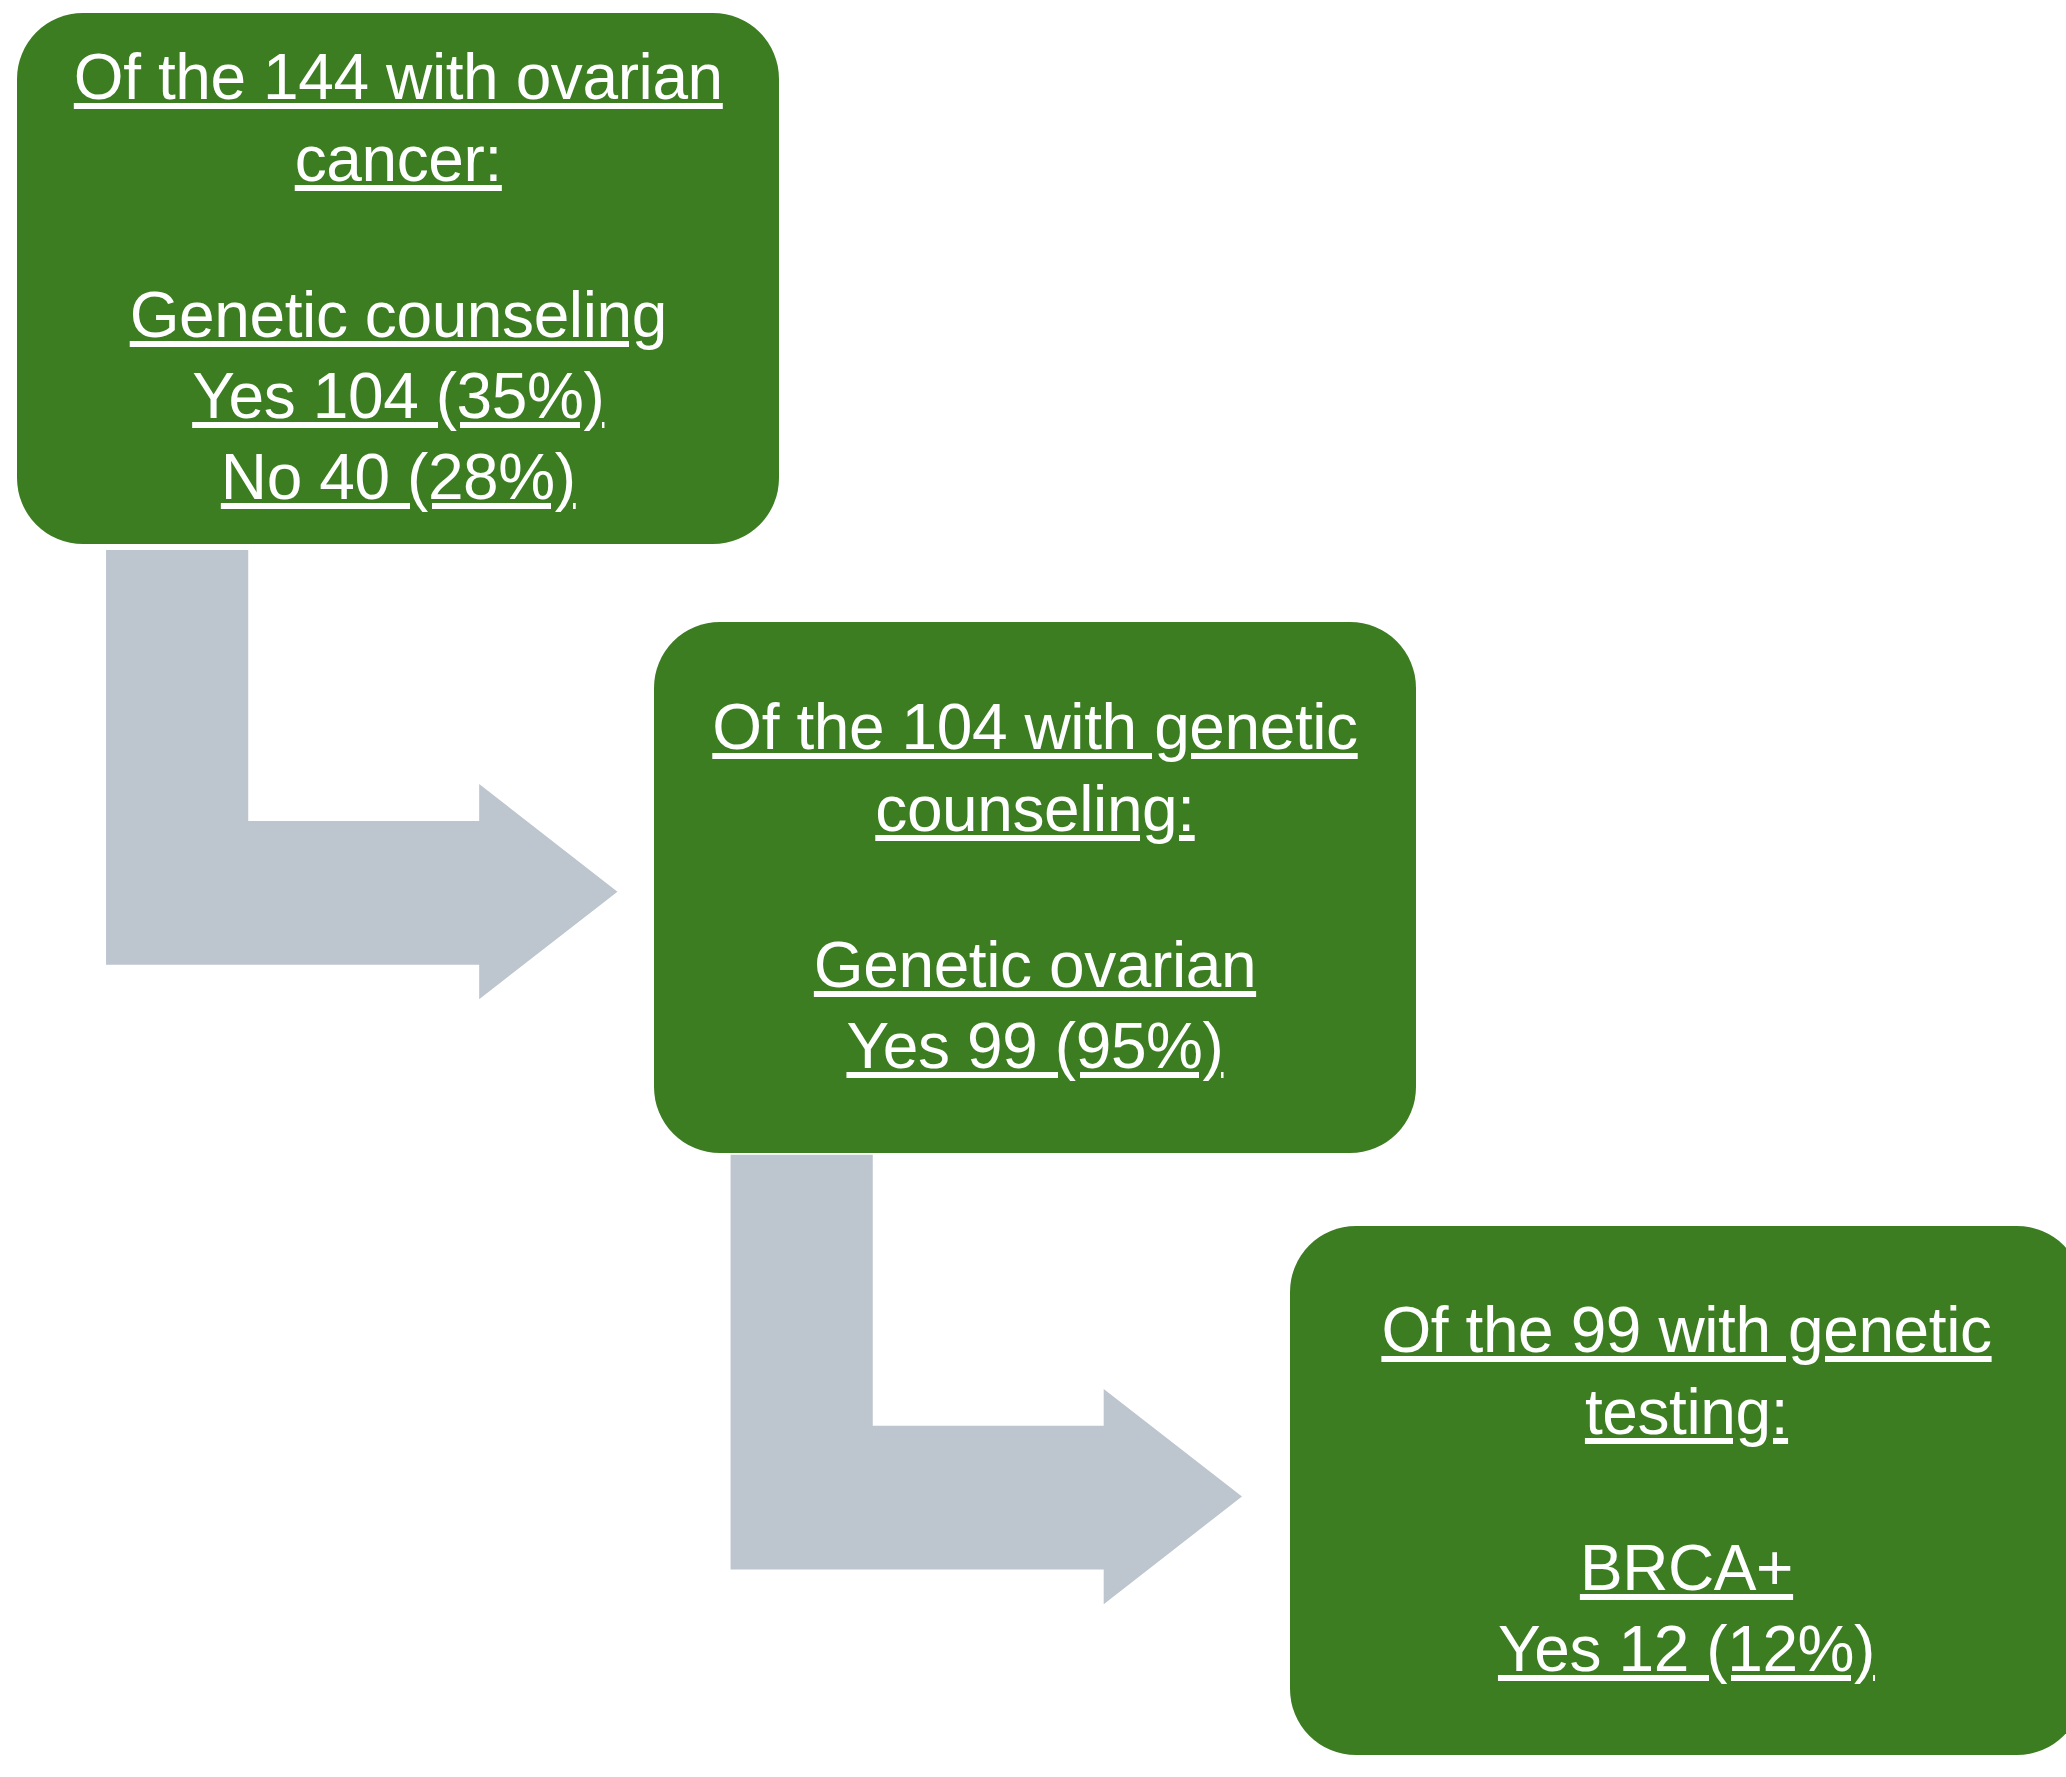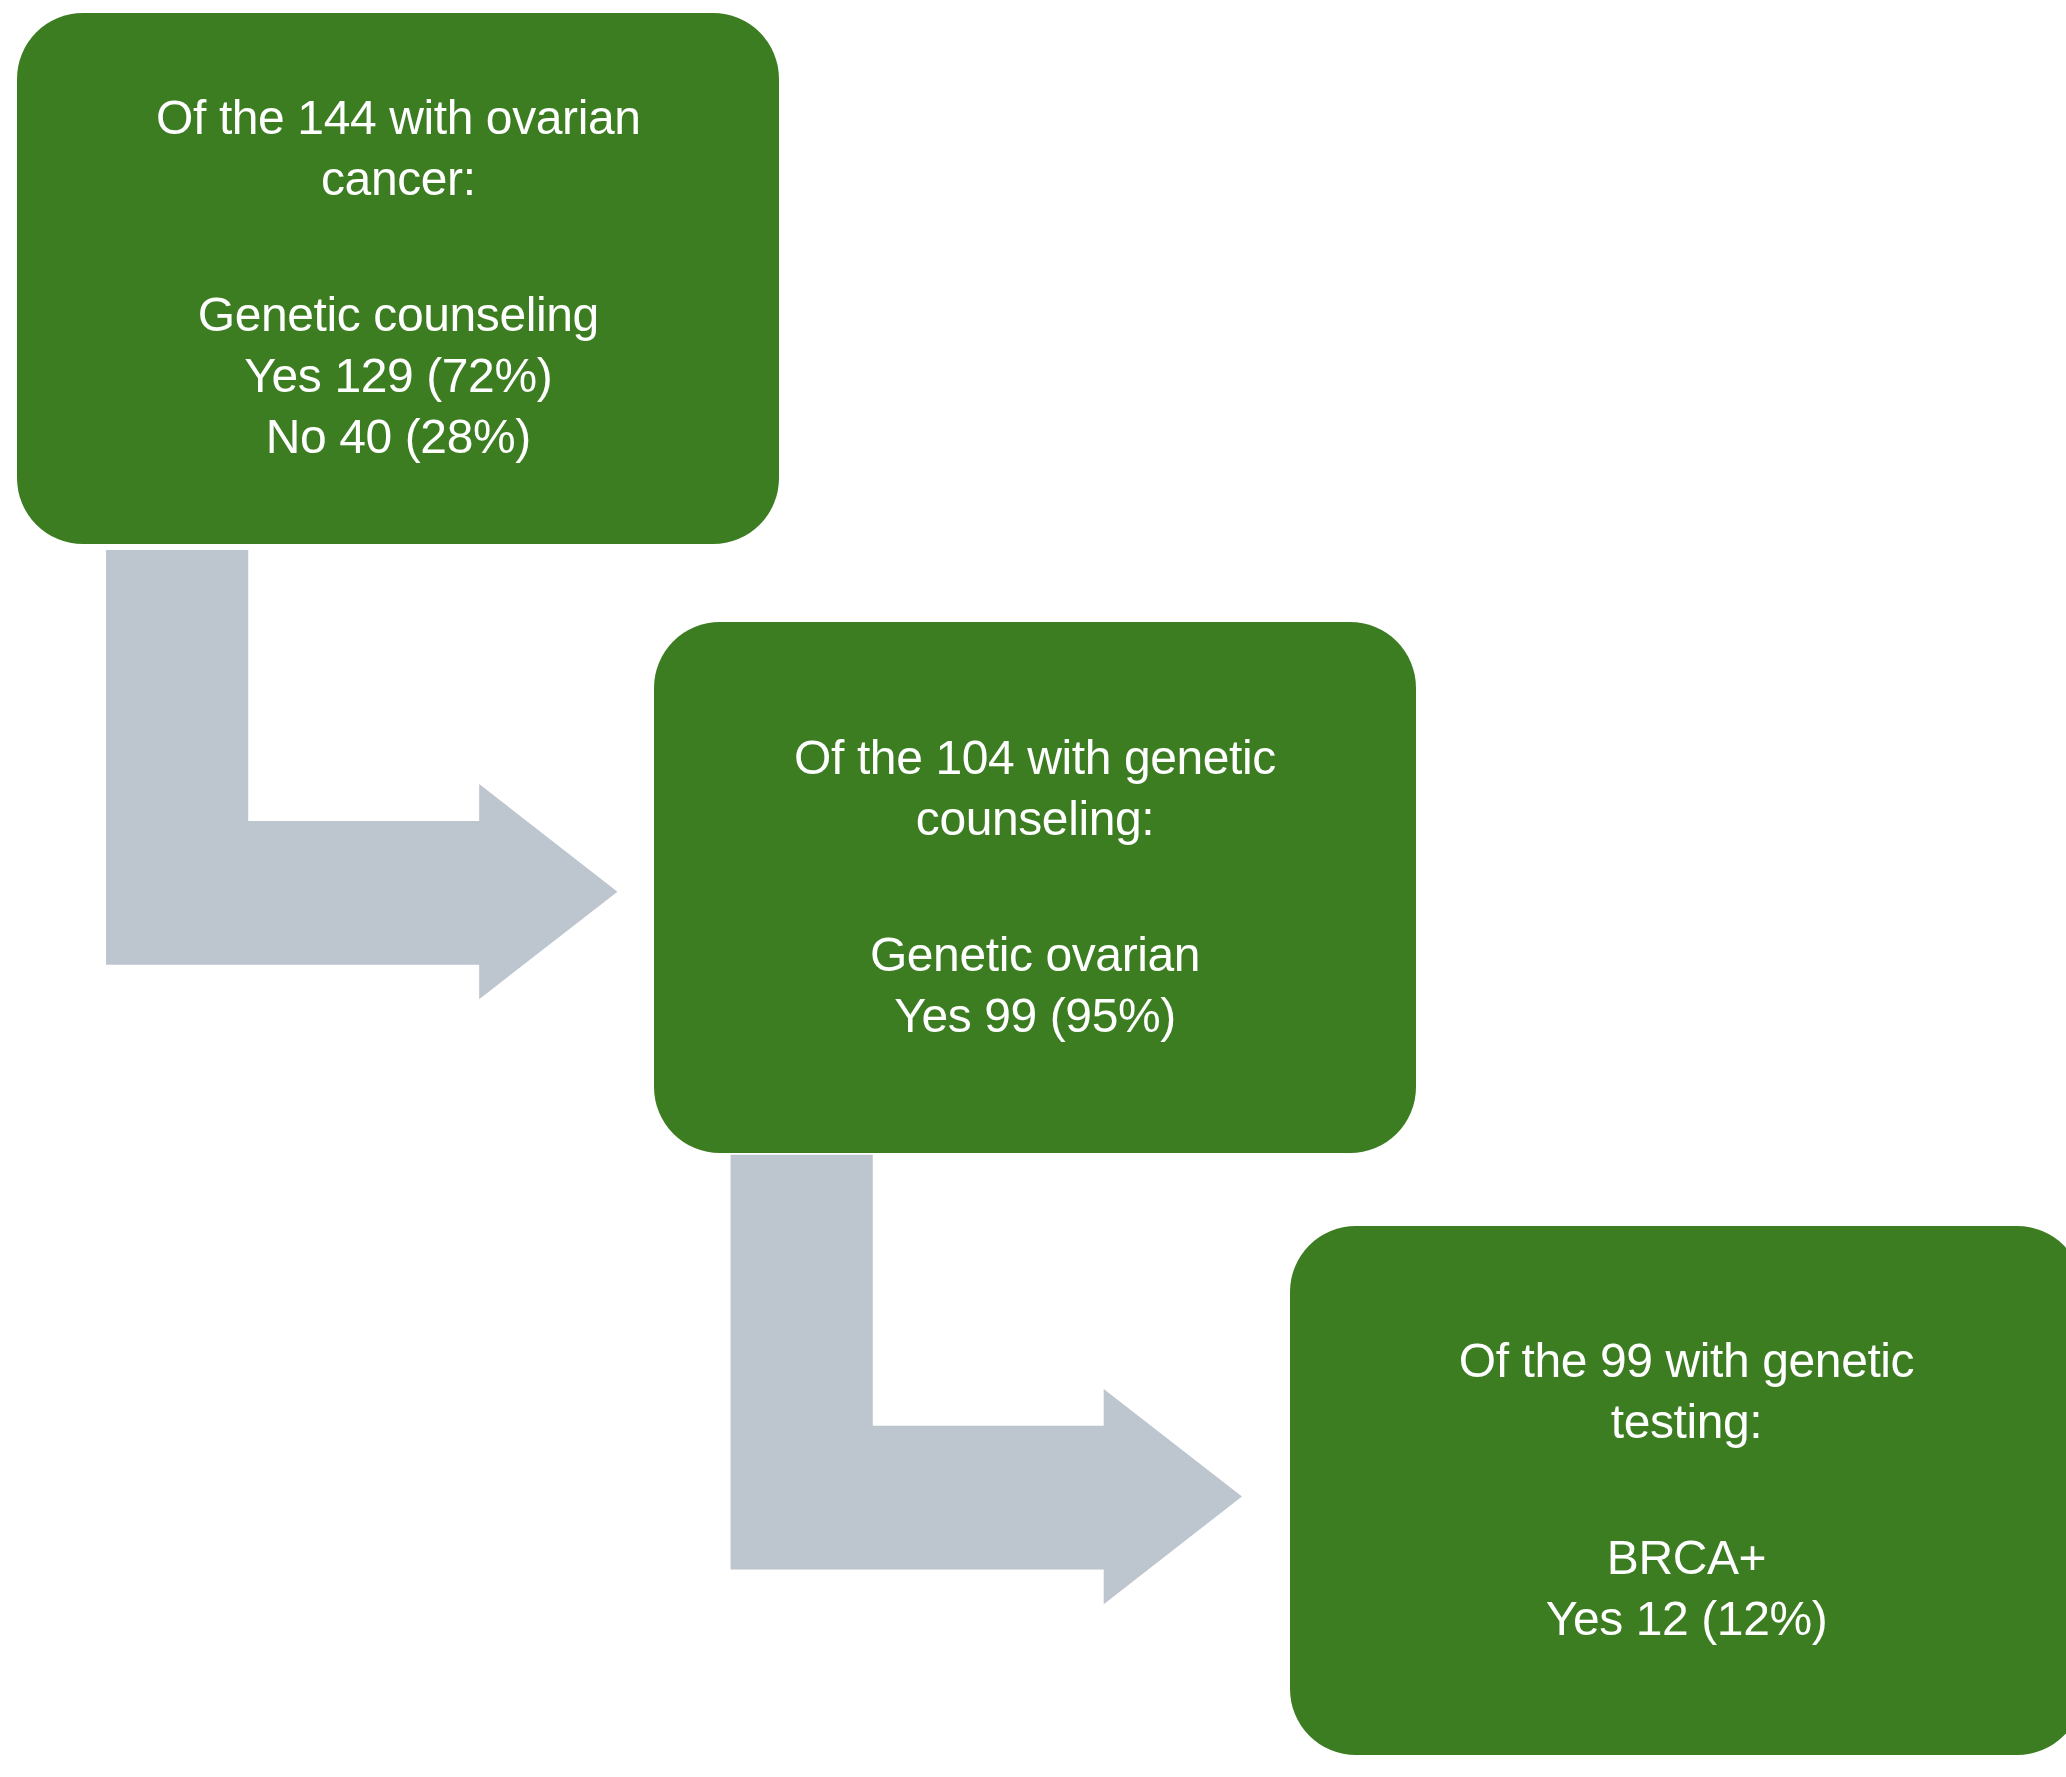--- a/index.html
+++ b/index.html
@@ -34,25 +34,26 @@
     align-items: center;
     justify-content: center;
     color: #ffffff;
     text-align: center;
     padding: 0 27px;
   }
 
   .node-line {
     display: block;
     width: 100%;
-    font-size: 48px;
+    font-size: 64px;
     line-height: 1.27;
     letter-spacing: -0.4px;
     font-weight: 400;
     white-space: pre-wrap;
+    text-decoration: underline;
   }
 
   .node-gap {
     display: block;
     width: 100%;
     height: 75px;
   }
 
   
   #node-1 {
@@ -95,21 +96,21 @@
 
   <svg id="arrow-2" class="arrow-svg" width="2066" height="1777" viewBox="0 0 2630 2262">
     <polygon points="930,1470 1111,1470 1111,1815 1405,1815 1405,1768 1581,1905 1405,2042 1405,1998 930,1998" fill="#BDC5CF"></polygon>
   </svg>
 
   <div id="node-1" class="node">
     <span class="node-line">Of the 144 with ovarian</span>
     <span class="node-line">cancer:</span>
     <span class="node-gap"></span>
     <span class="node-line">Genetic counseling</span>
-    <span class="node-line">Yes 129 (72%)</span>
+    <span class="node-line">Yes 104 (35%)</span>
     <span class="node-line">No 40 (28%)</span>
   </div>
 
   <div id="node-2" class="node">
     <span class="node-line">Of the 104 with genetic</span>
     <span class="node-line">counseling:</span>
     <span class="node-gap"></span>
     <span class="node-line">Genetic ovarian</span>
     <span class="node-line">Yes 99 (95%)</span>
   </div>

